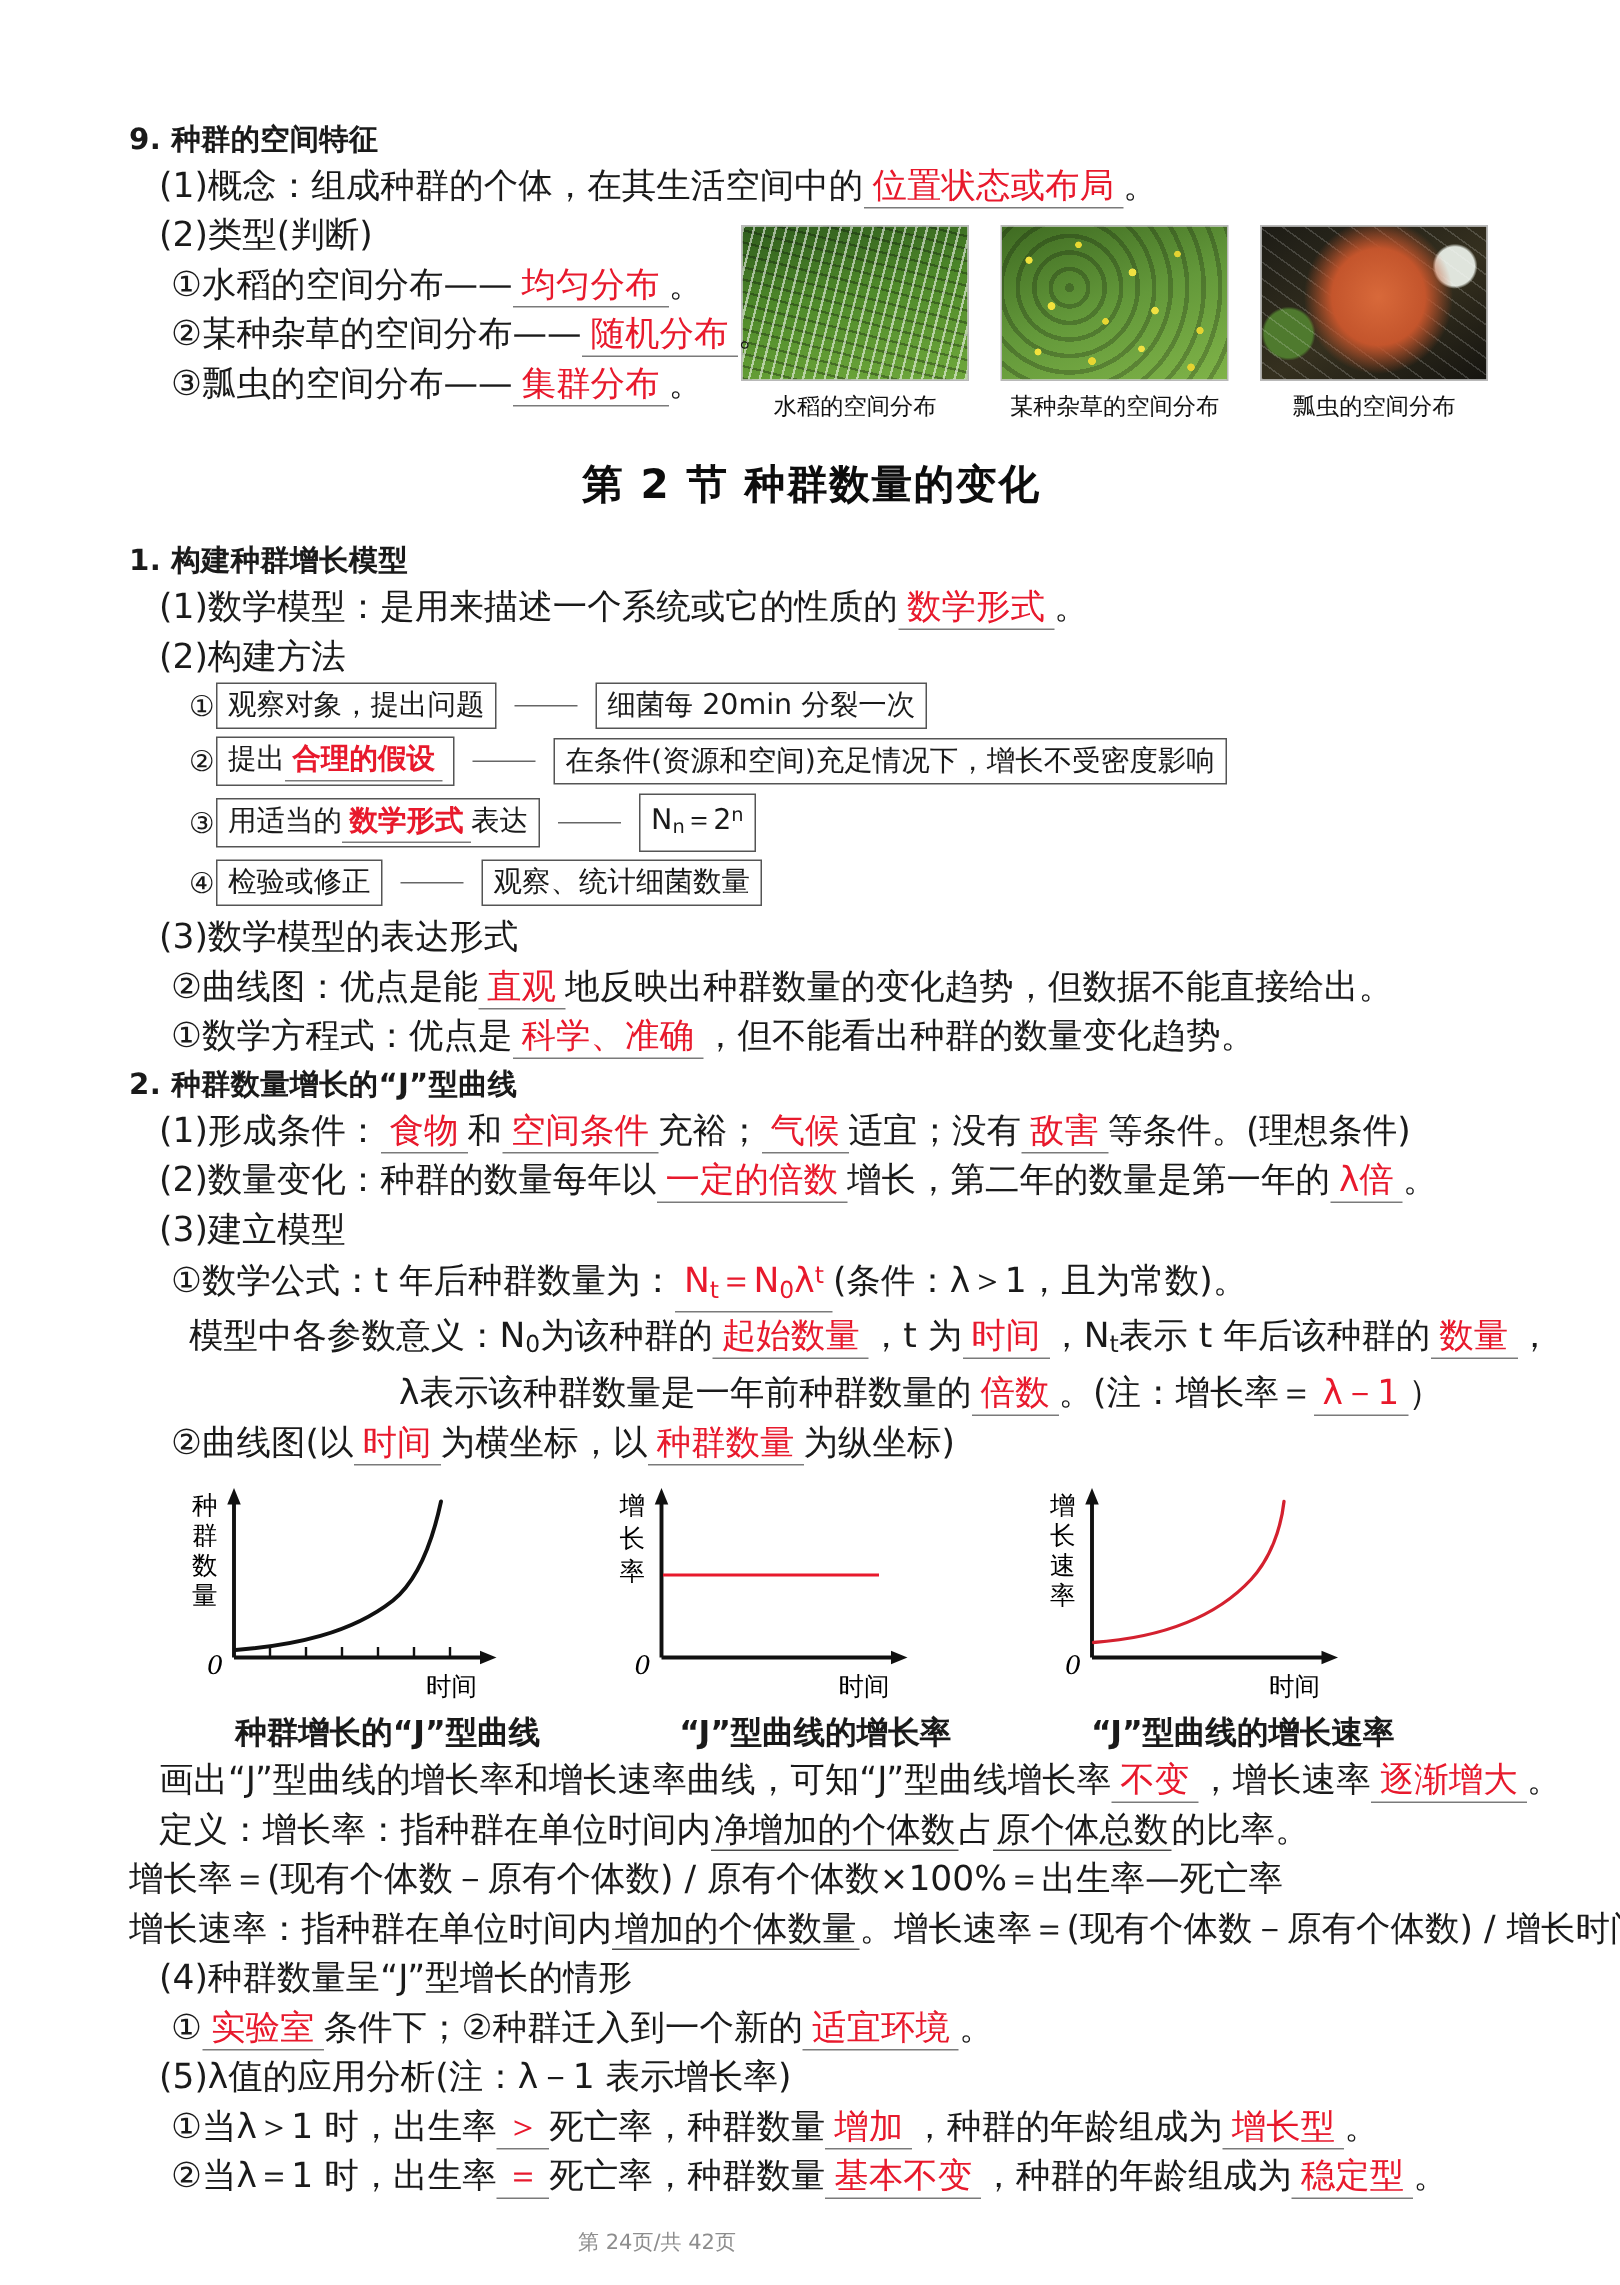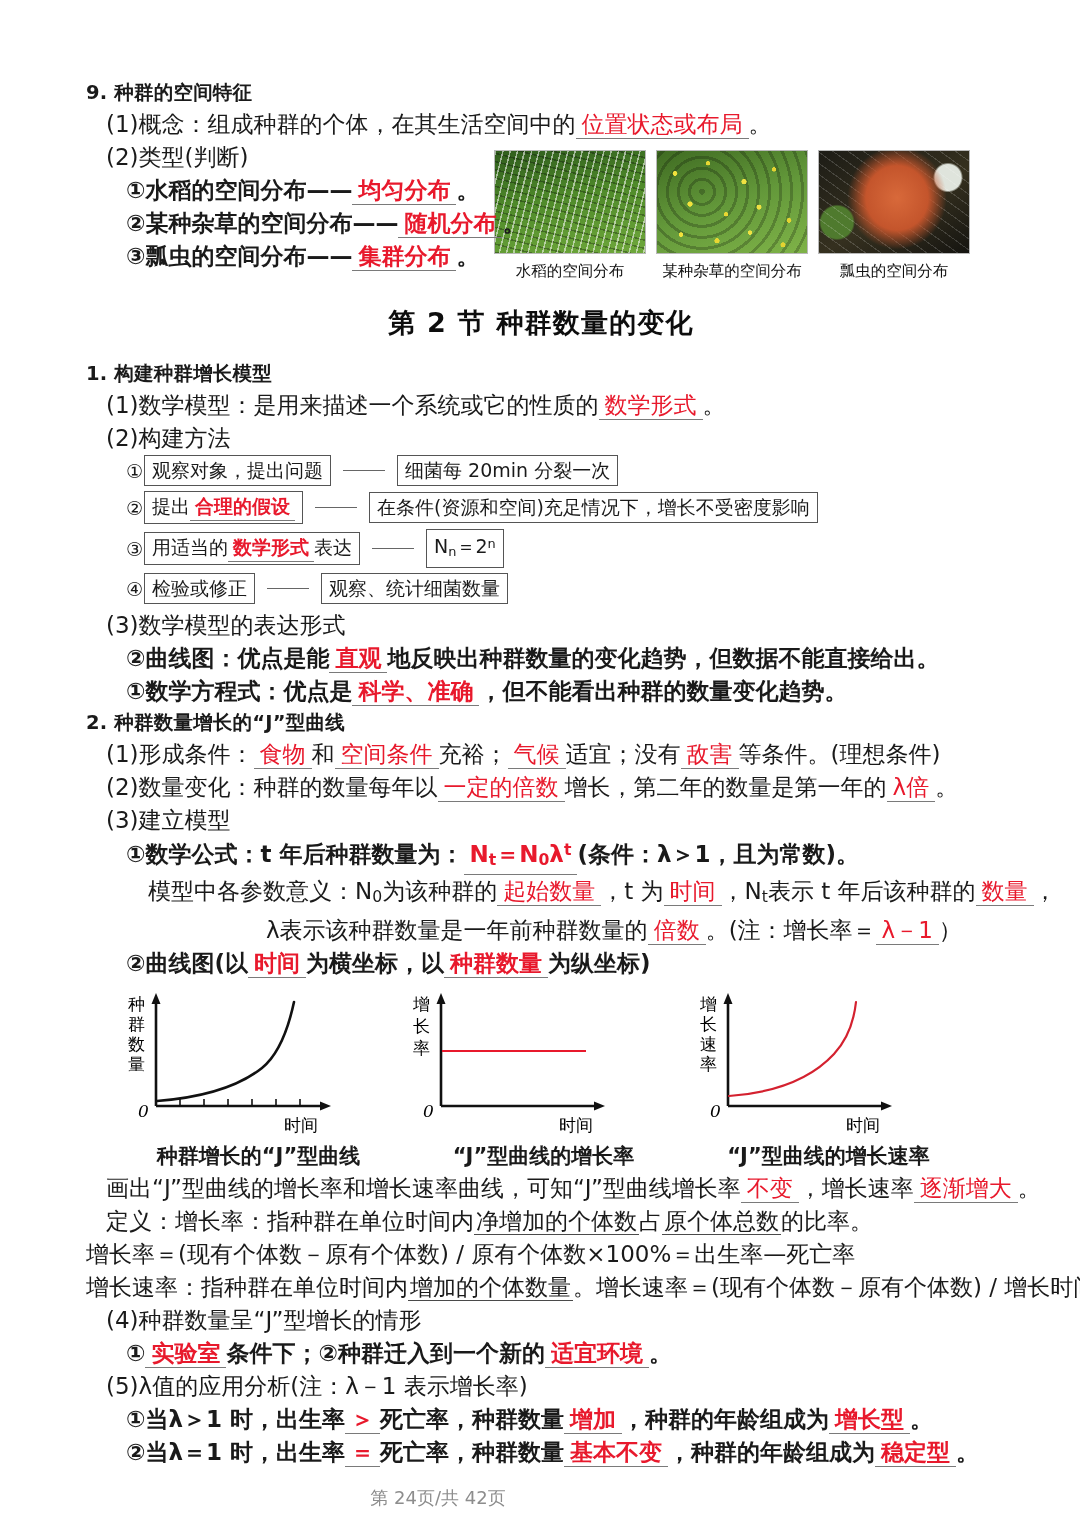--- a/index.html
+++ b/index.html
@@ -31,22 +31,22 @@
     font-size: 19.5px;
     line-height: 30px;
     letter-spacing: 0.2px;
   }
   .line {
     font-size: 23px;
     line-height: 33px;
     white-space: nowrap;
   }
   .indent1 { margin-left: 20px; }
-  .indent2 { margin-left: 40px; font-weight: bold; }
-  .indent3 { margin-left: 62px; }
+  .indent2 { margin-left: 28px; }
+  .indent3 { margin-left: 40px; }
 
   .ans {
     color: #e8192c;
     border-bottom: 1.2px solid #7a7a7a;
     padding: 0 6px 1px 6px;
     display: inline-block;
     line-height: 26px;
   }
   .ul-plain {
     border-bottom: 1.2px solid #4a4a4a;
@@ -55,21 +55,21 @@
     line-height: 24px;
   }
 
   
   .photos {
     position: absolute;
     left: 494px;
     top: 150px;
     width: 390px;
     display: flex;
-    gap: 10px;
+    gap: 21px;
   }
   .photo-cell { width: 152px; }
   .photo {
     width: 152px;
     height: 104px;
     border: 1px solid #b9b9b9;
     box-sizing: border-box;
     overflow: hidden;
     position: relative;
   }
@@ -166,21 +166,21 @@
   }
   svg { display: block; }
 
   
   .footer {
     position: absolute;
     left: 0;
     top: 1486px;
     width: 876px;
     text-align: center;
-    font-size: 18px;
+    font-size: 14px;
     color: #8d8d8d;
   }
   sub { font-size: 0.68em; vertical-align: -0.22em; }
   sup { font-size: 0.68em; vertical-align: 0.42em; }
 </style>
 </head>
 <body>
 
 <div class="page">
 

